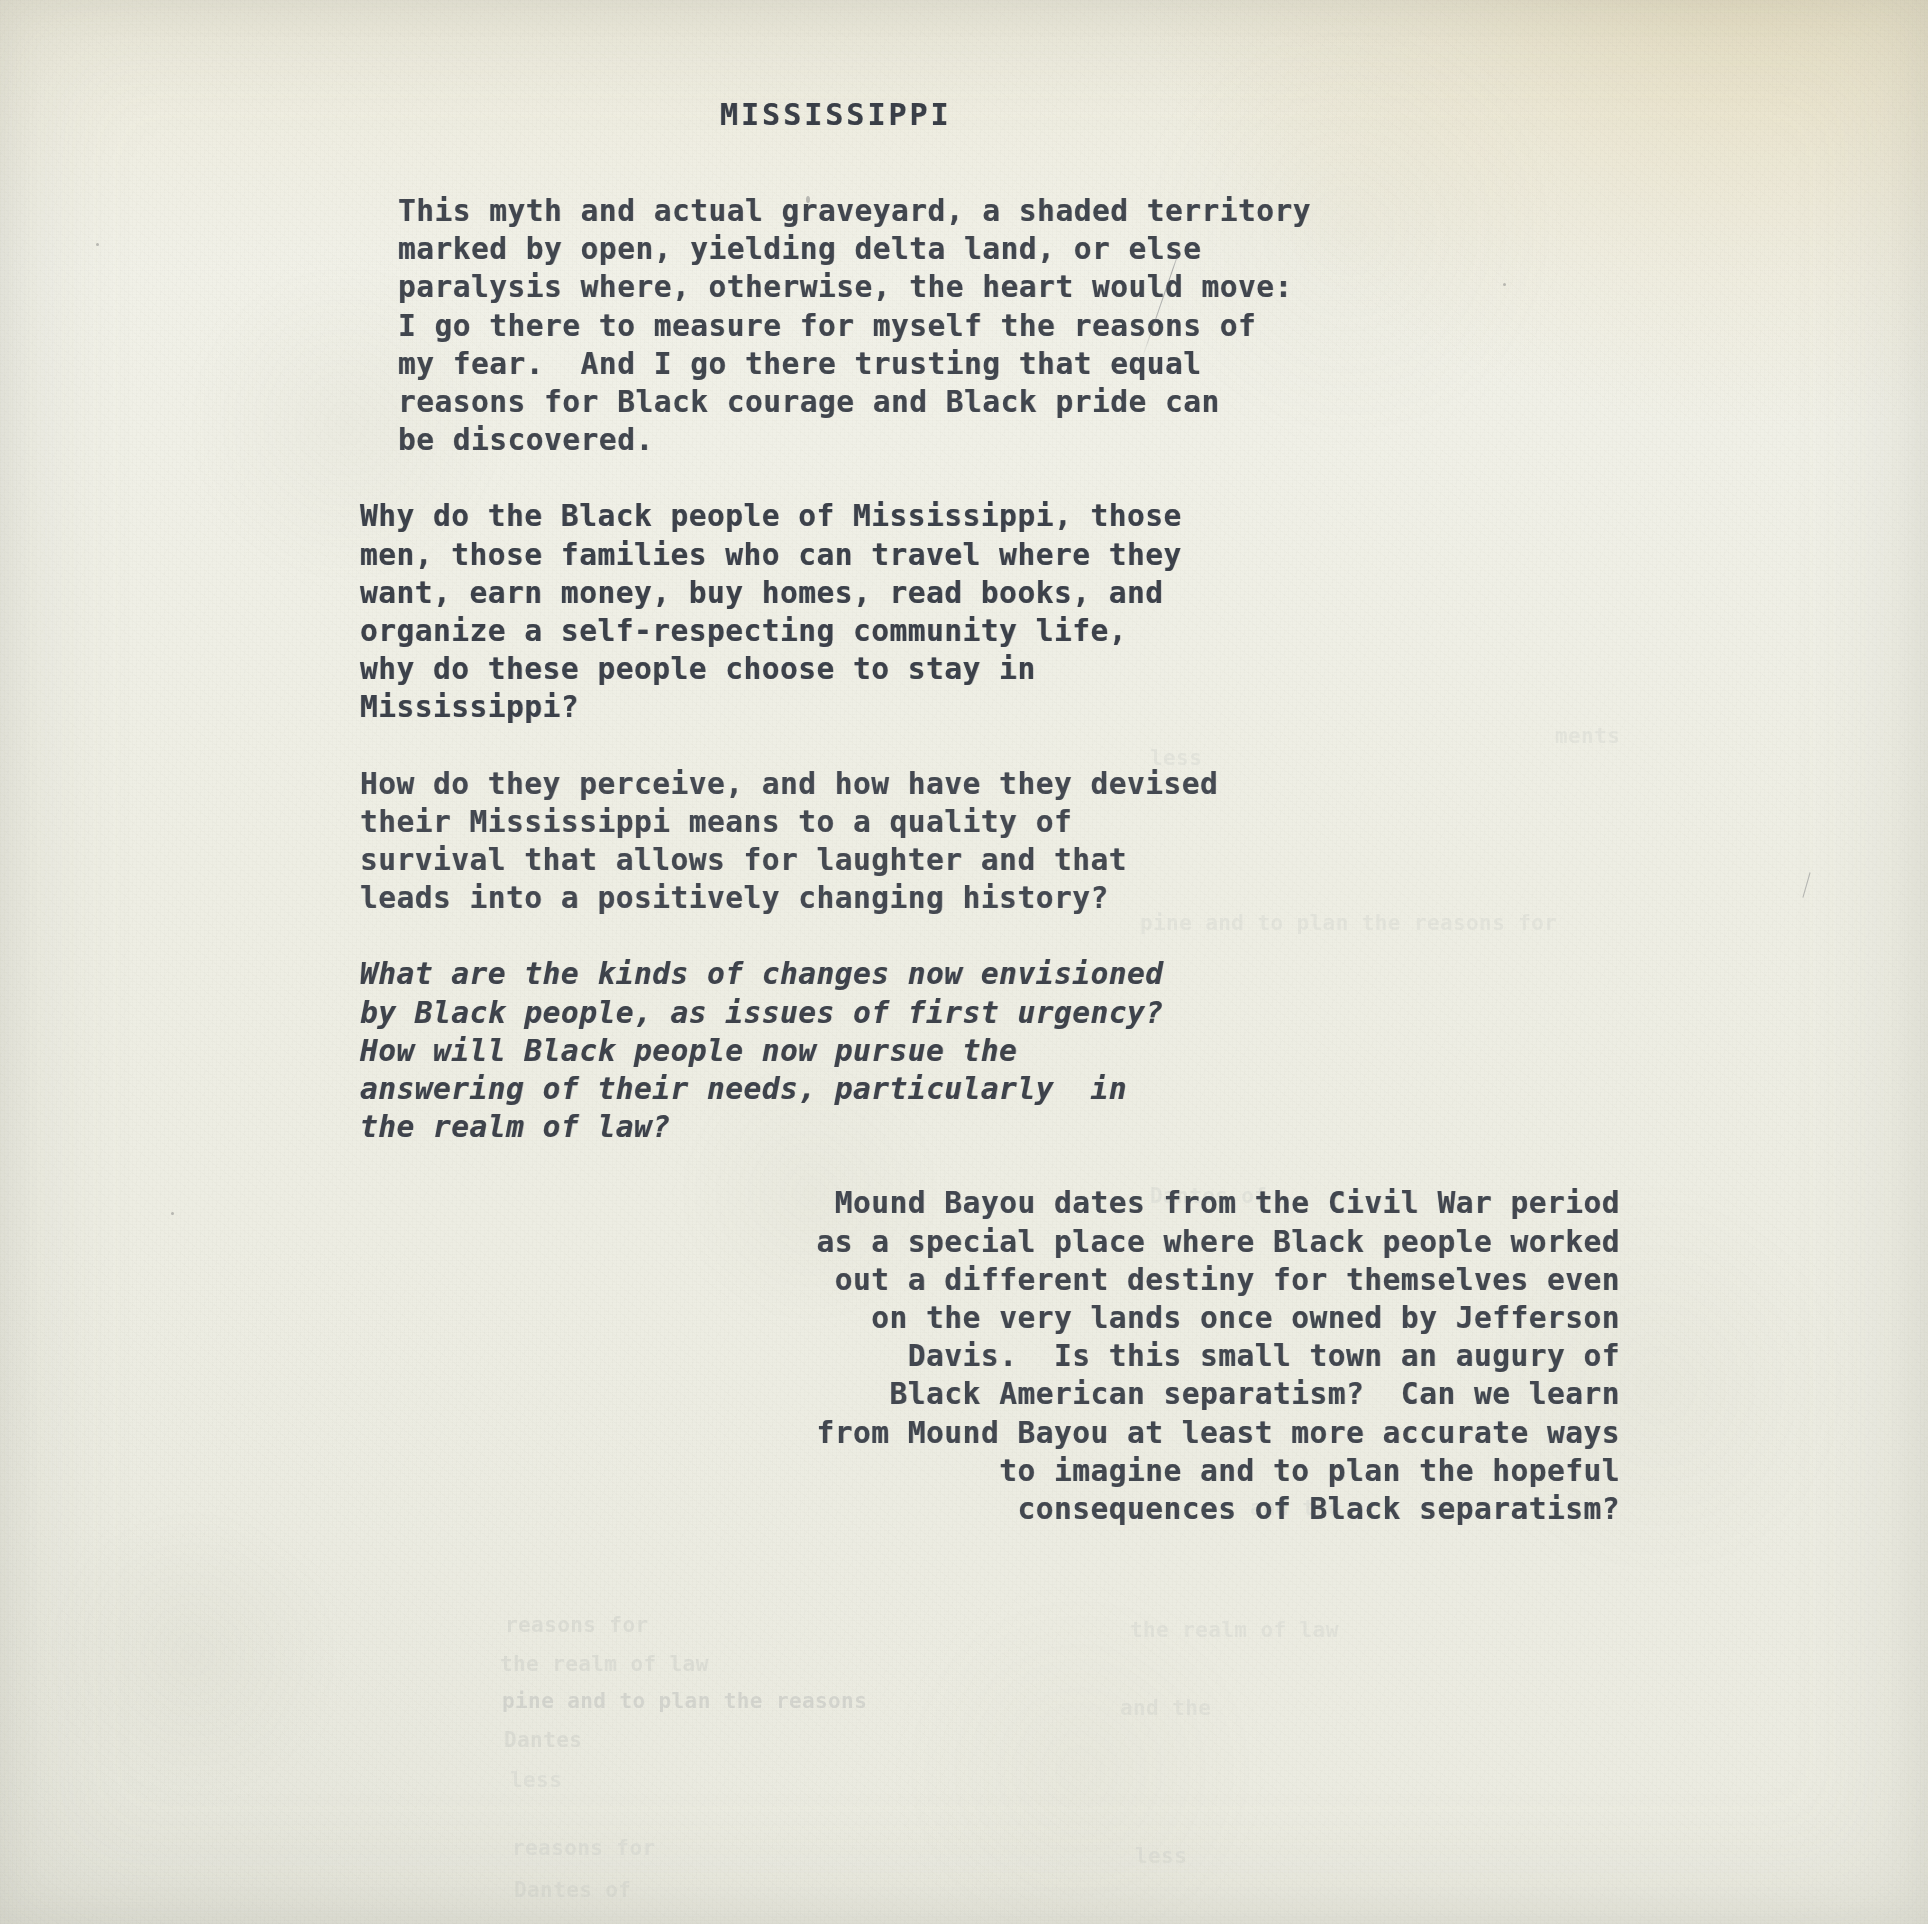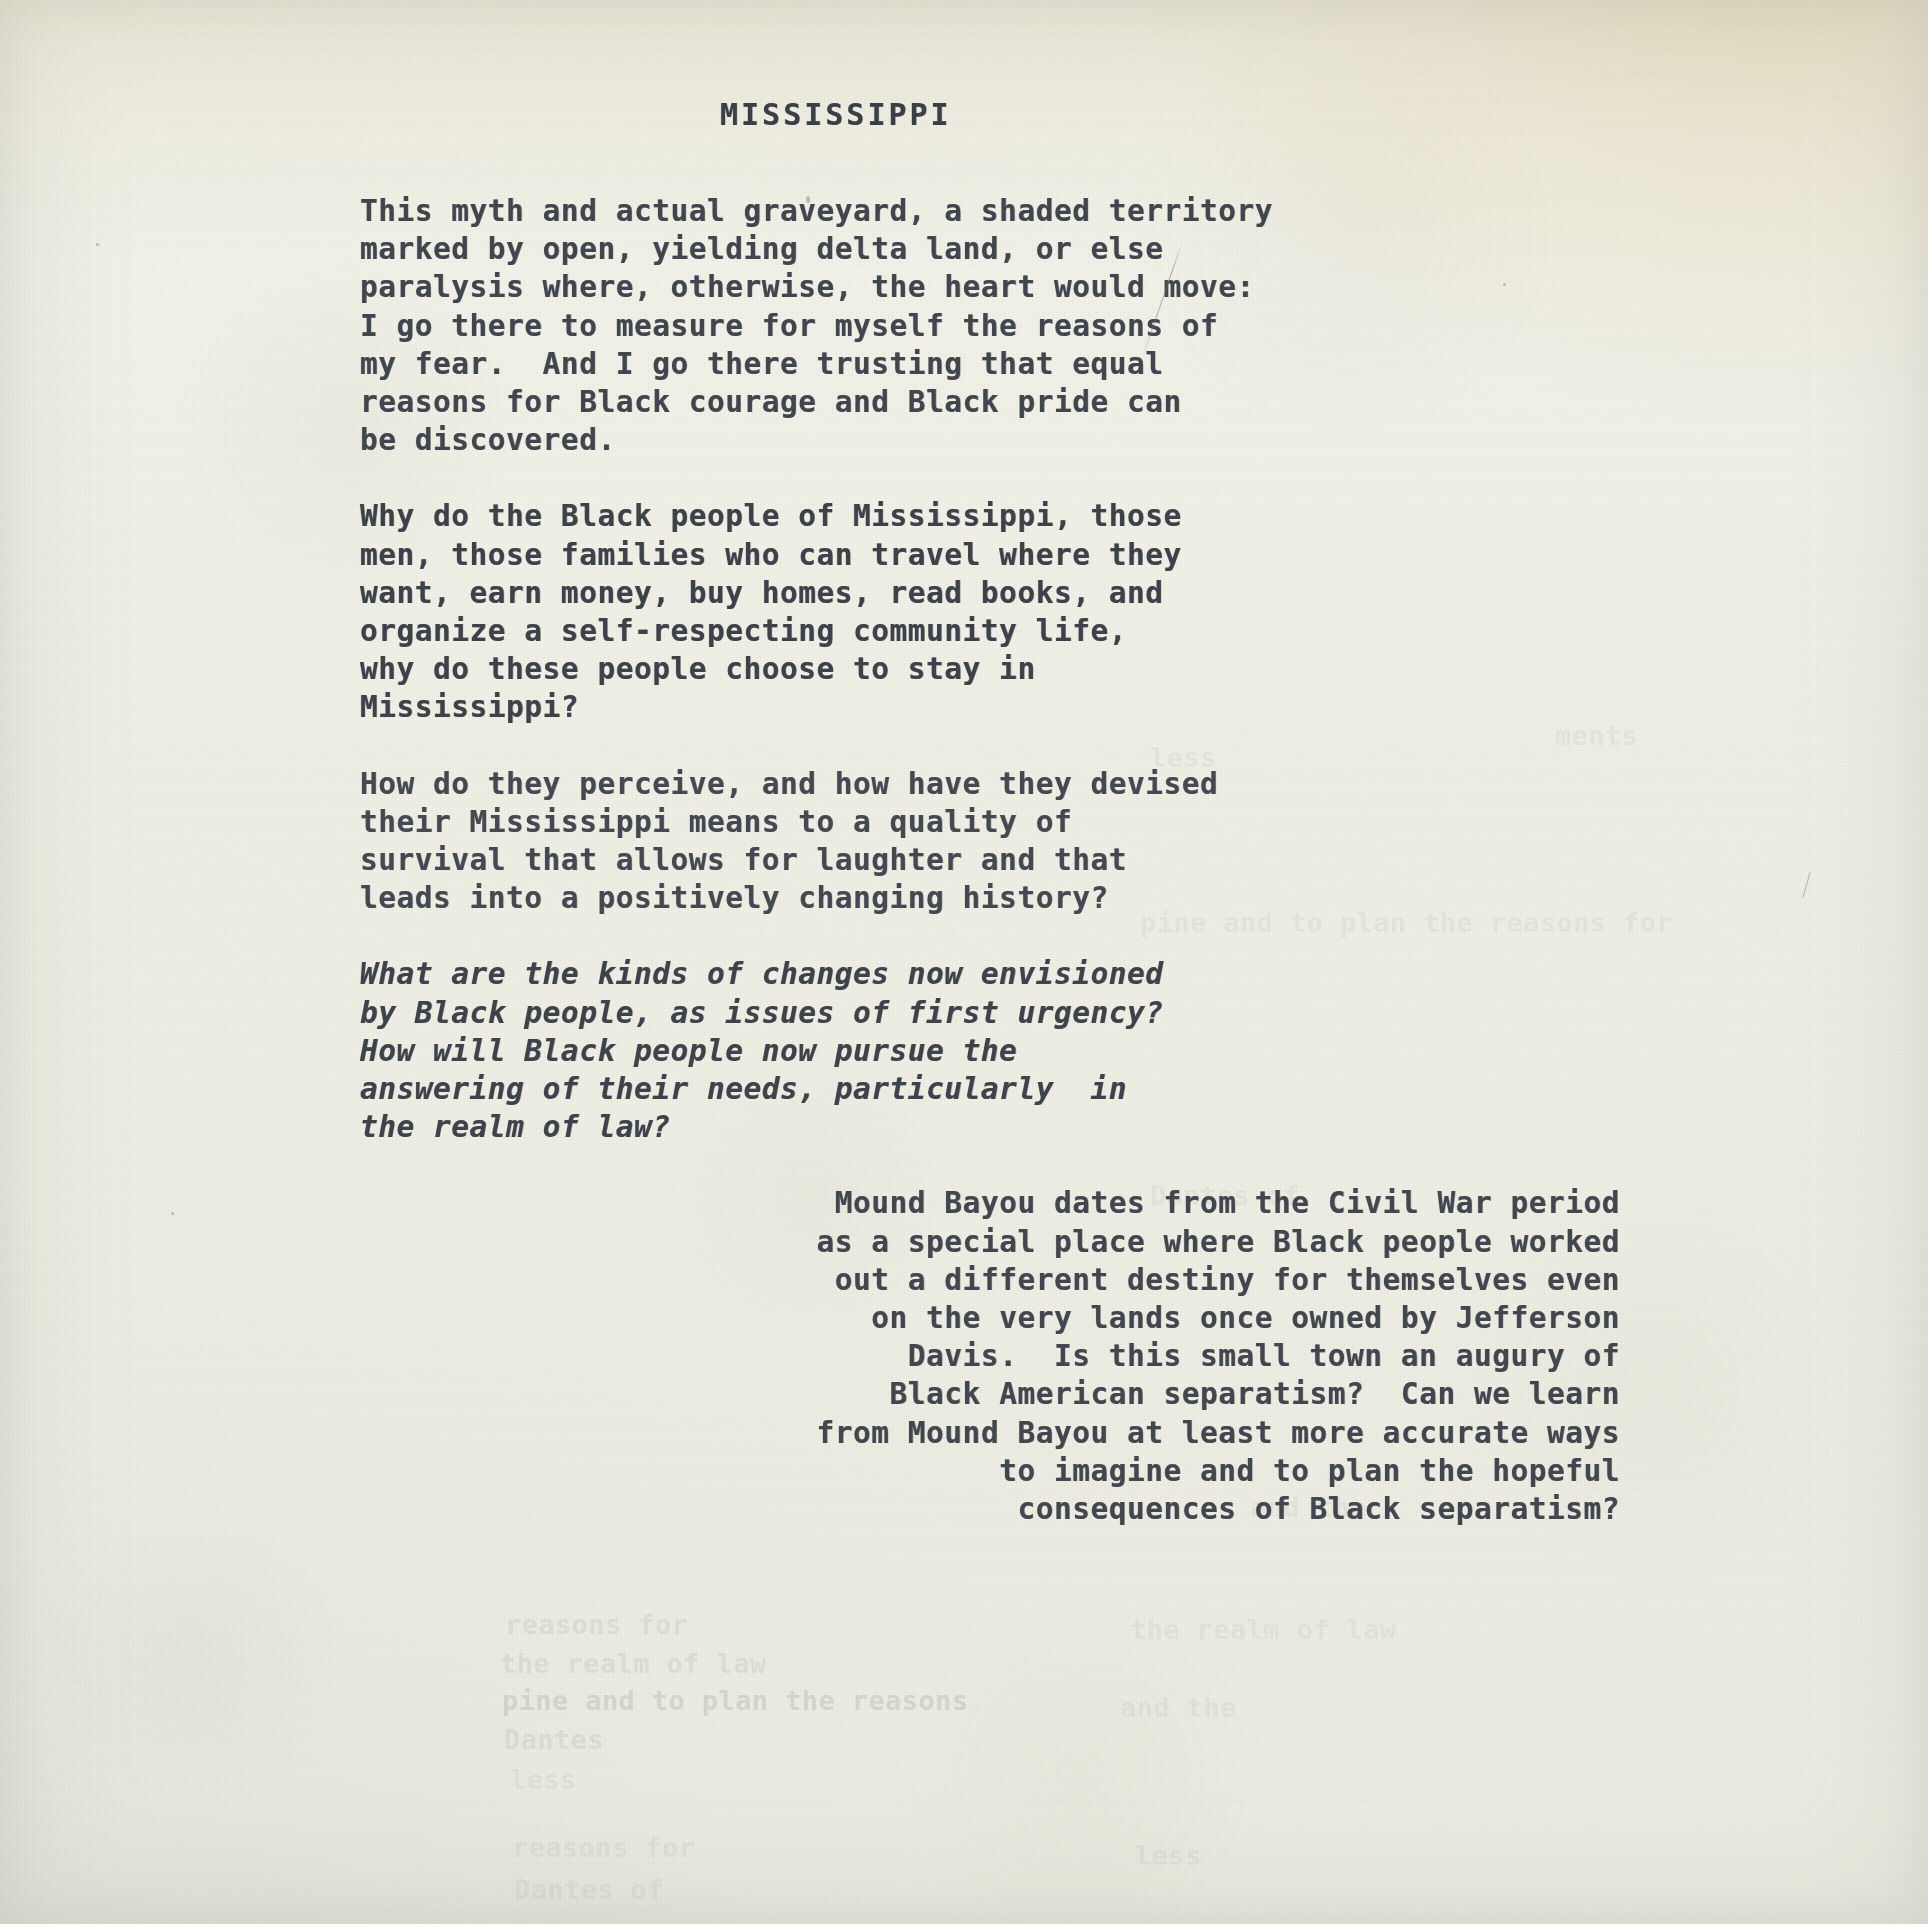--- a/index.html
+++ b/index.html
@@ -109,36 +109,36 @@
     letter-spacing: 0.5px;
     font-weight: 700;
     white-space: pre-wrap;
     color: #3c414a;
     text-shadow: 0.55px 0.45px 0 rgba(74,78,88,0.42), -0.45px 0.3px 0 rgba(88,92,102,0.20);
   }
   .para.gap-title { margin-top: 58px; }
   .para.gap       { margin-top: 38px; }
 
   
-  .ink-1 { opacity: 0.97; }
+  .ink-1 { opacity: 0.97; margin-left: 38px; }
   .ink-2 { opacity: 1.00; }
   .ink-3 { opacity: 0.95; }
   .ink-4 { opacity: 0.99; font-style: italic; }
   .ink-5 { opacity: 0.96; text-align: right; }
 
   
   .ghost-layer {
     position: absolute;
     inset: 0;
     pointer-events: none;
   }
   .ghost {
     position: absolute;
     font-family: "DejaVu Sans Mono", "Liberation Mono", monospace;
-    font-size: 27px;
+    font-size: 21px;
     line-height: 36px;
     font-weight: 700;
     letter-spacing: 0.4px;
     white-space: pre;
     color: rgba(92,96,108,0.155);
     filter: blur(0.7px);
   }
   .ghost.g-faint  { color: rgba(92,96,108,0.10); }
   .ghost.g-faintest { color: rgba(92,96,108,0.07); }
 

